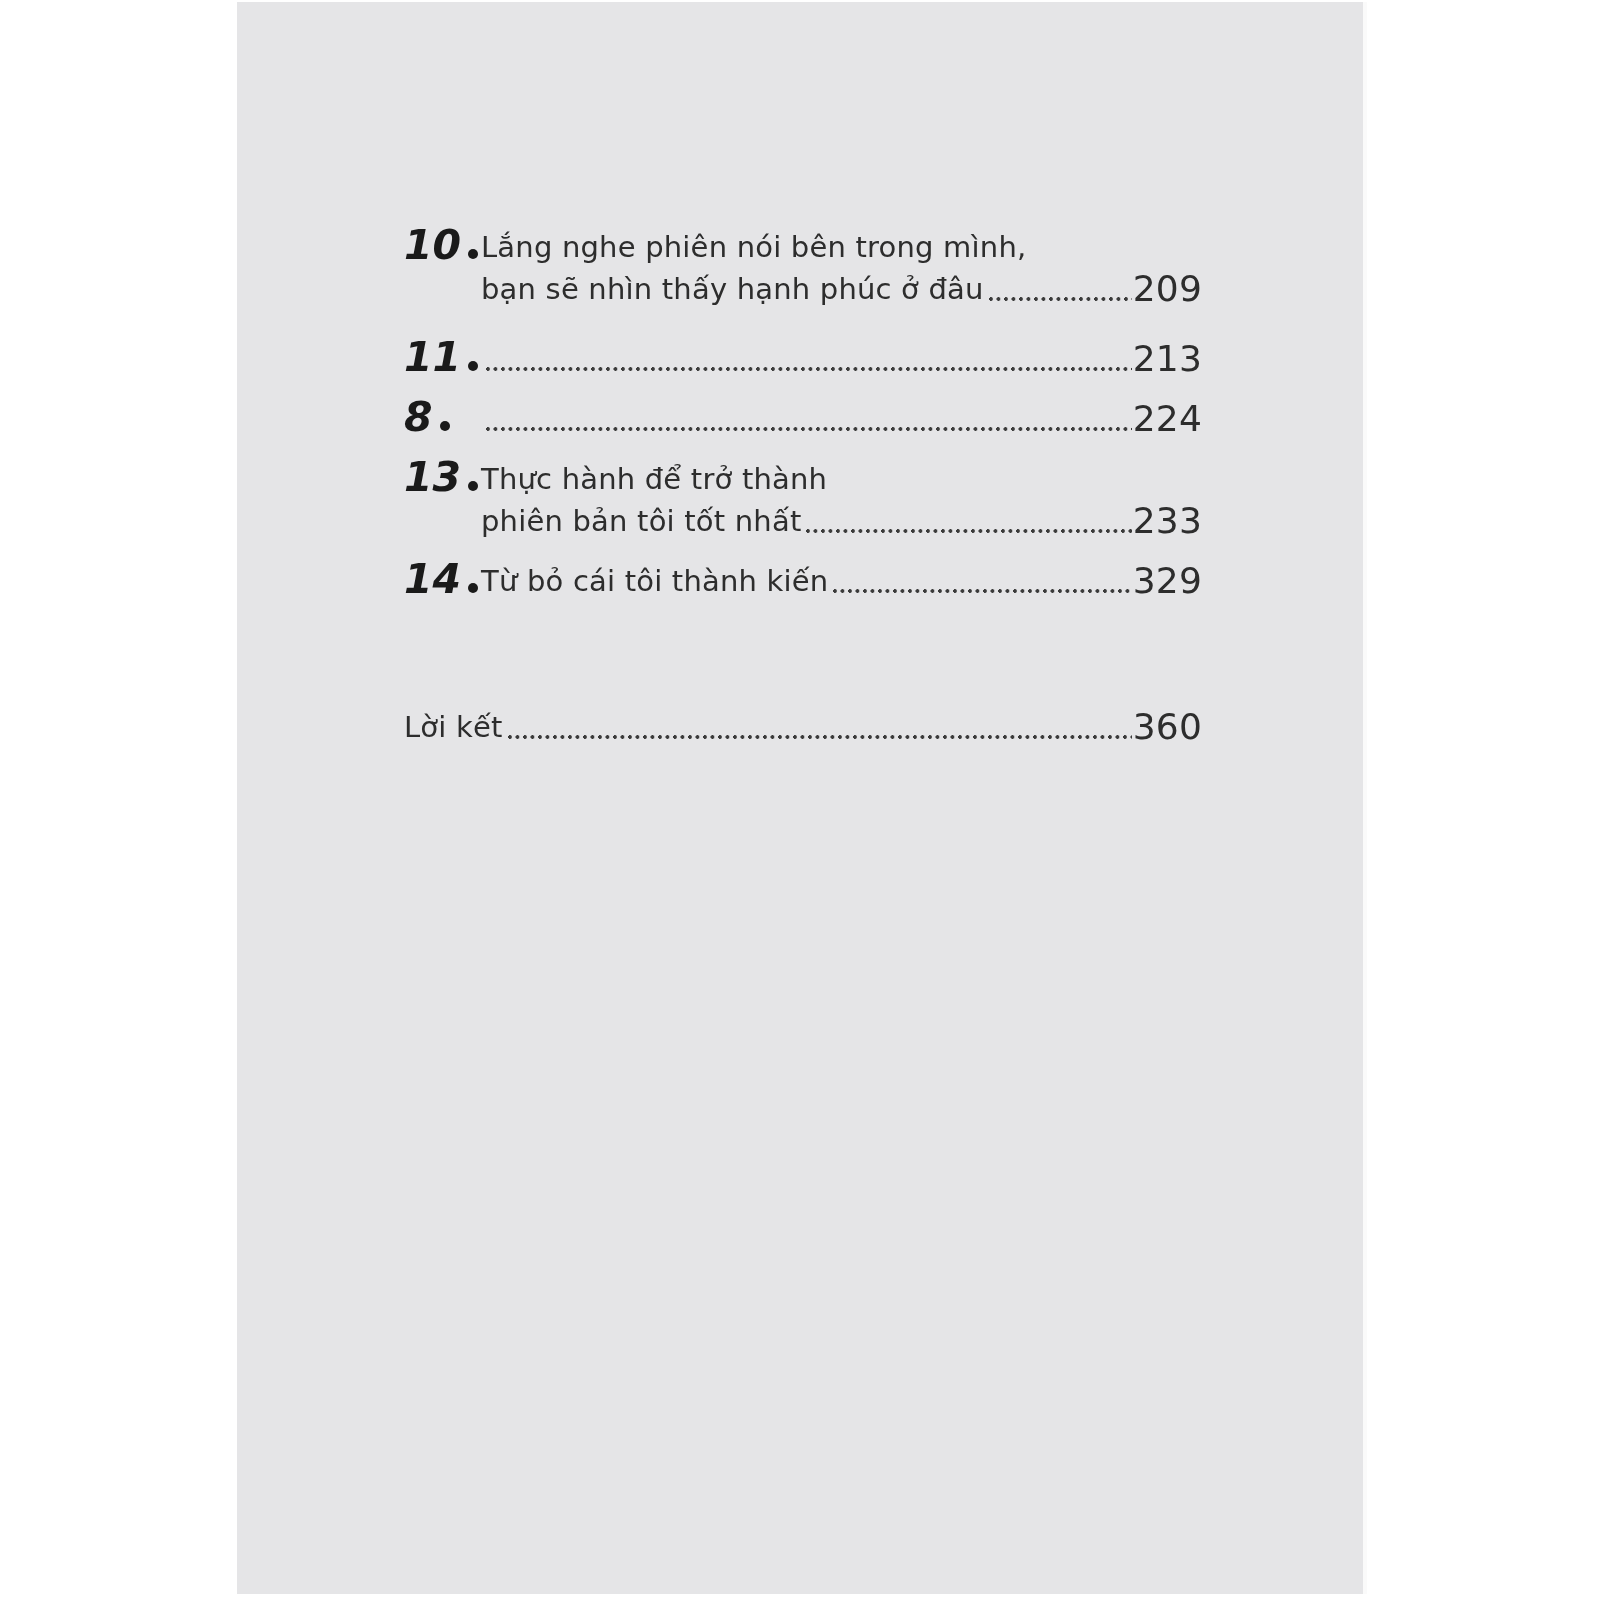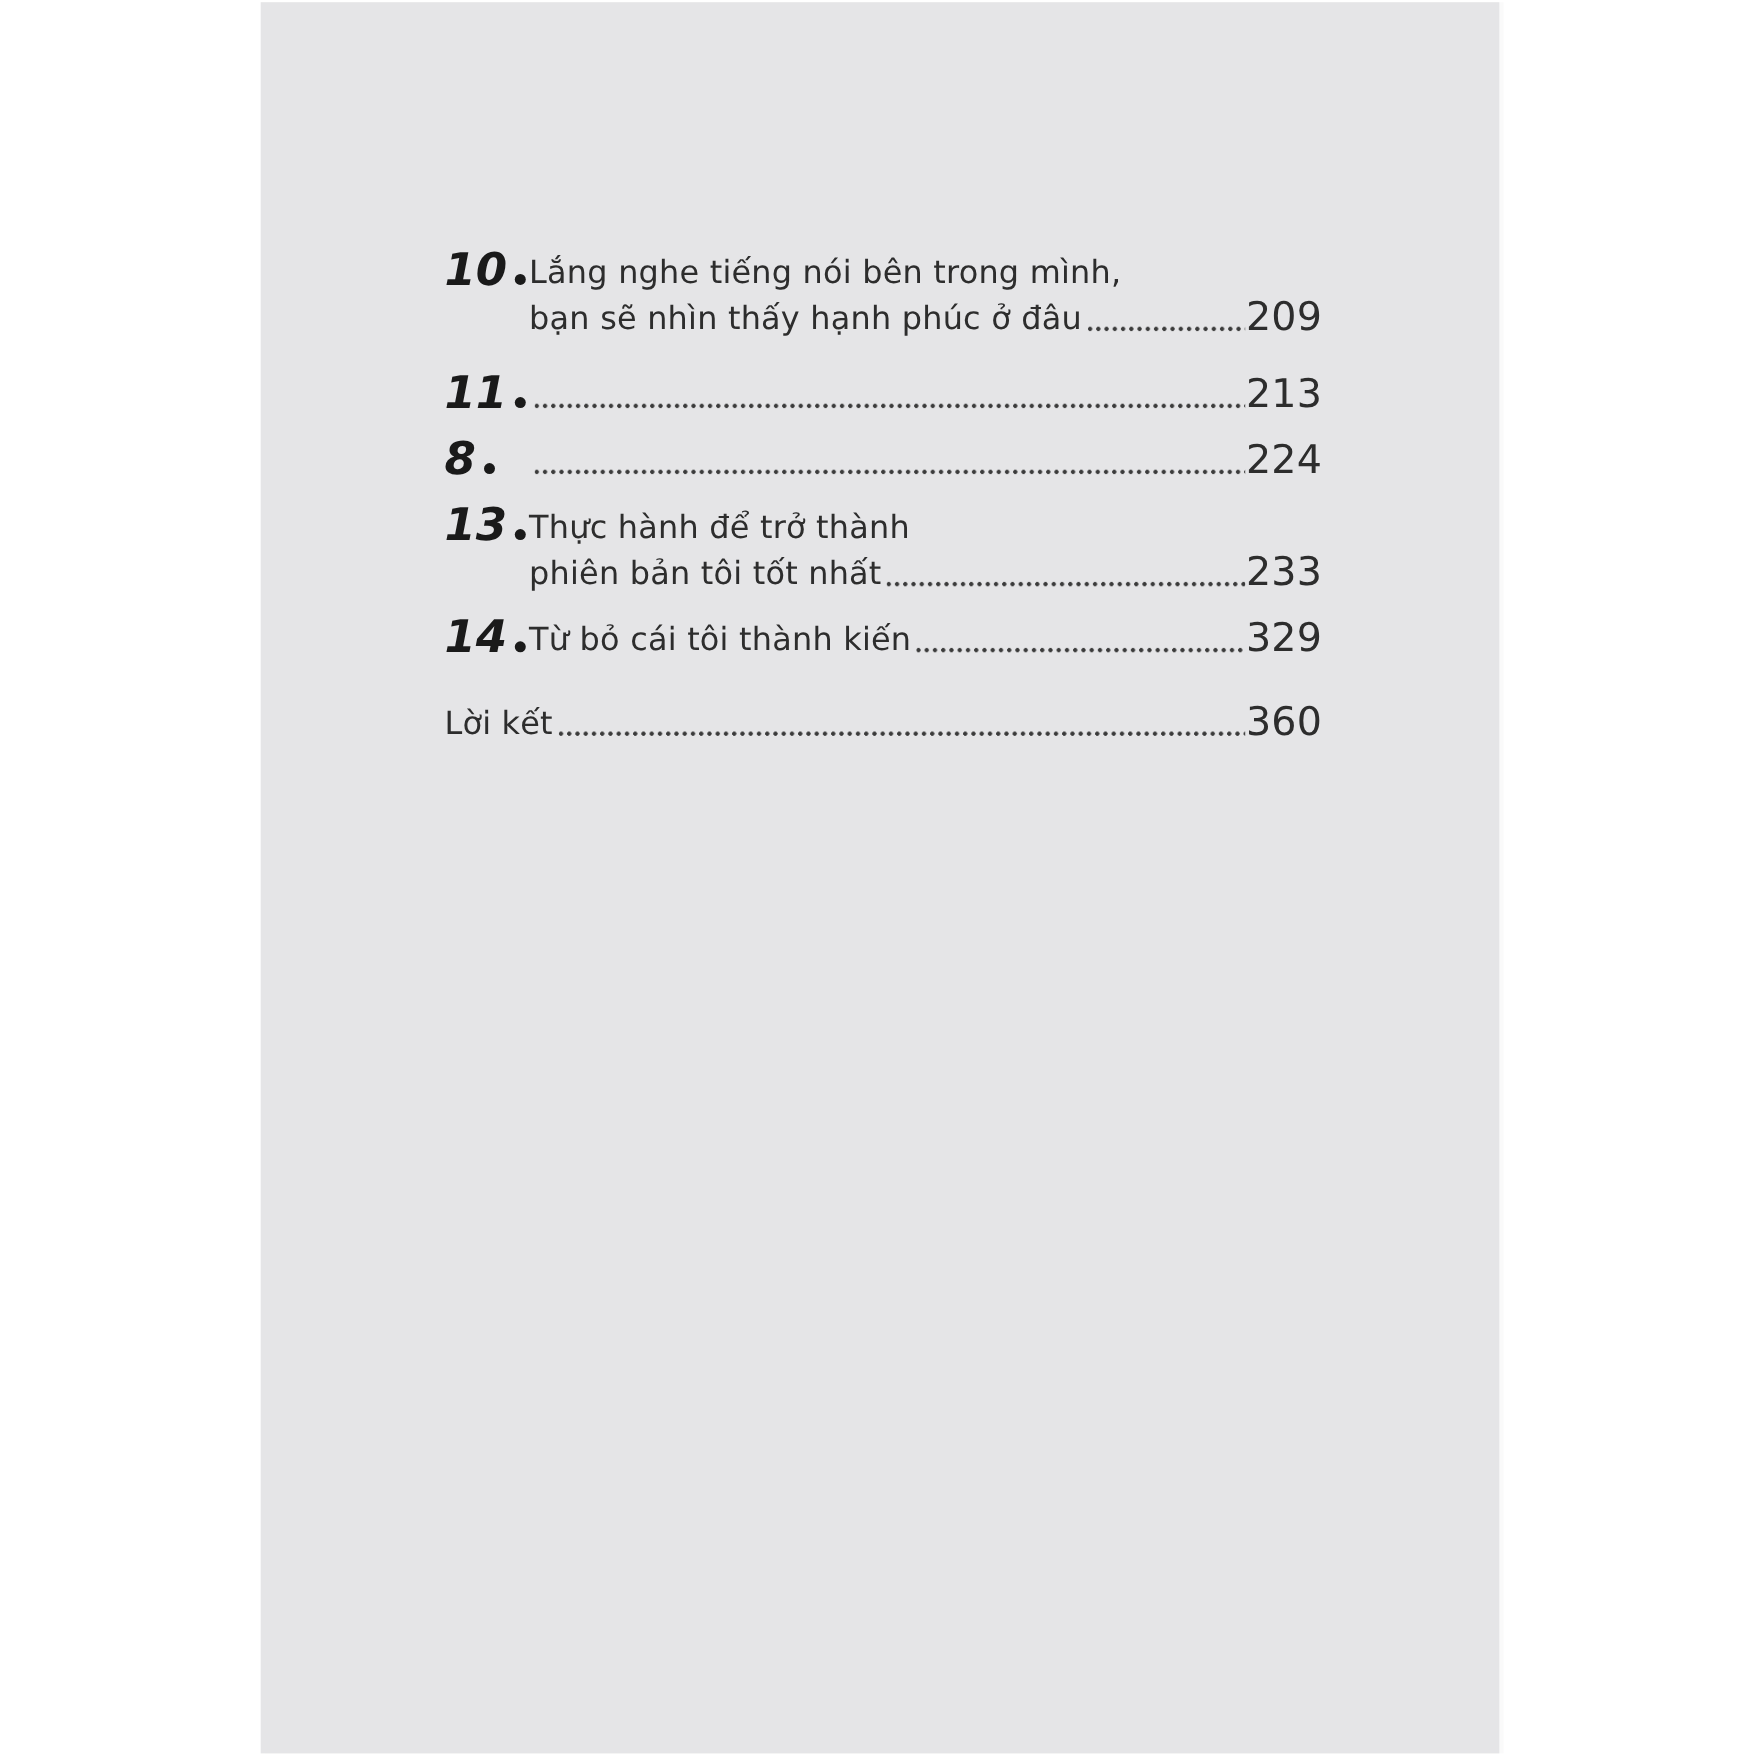--- a/index.html
+++ b/index.html
@@ -85,39 +85,39 @@
     background-repeat: repeat-x;
   }
   .pg {
     white-space: nowrap;
     font-size: 36px;
     line-height: 42px;
     color: #2d2d2d;
   }
   .closing {
     display: flex;
-    margin-top: 34px;
+    margin-top: 104px;
     font-size: 29px;
     line-height: 42px;
     color: #2d2d2d;
     letter-spacing: 0.2px;
   }
 </style>
 </head>
 <body>
 
 <div class="canvas">
   <div class="page">
     <div class="toc">
 
       <div class="entry gap-lg">
         <div class="num"><span>10</span><span class="dotsep">.</span></div>
         <div class="titles">
           <div class="line">
-            <span class="txt">Lắng nghe tiếng nói bên trong mình,</span>
+            <span class="txt">Lắng nghe phiên nói bên trong mình,</span>
           </div>
           <div class="line">
             <span class="txt">bạn sẽ nhìn thấy hạnh phúc ở đâu</span>
             <span class="leader"></span>
             <span class="pg">209</span>
           </div>
         </div>
       </div>
 
       <div class="entry">

